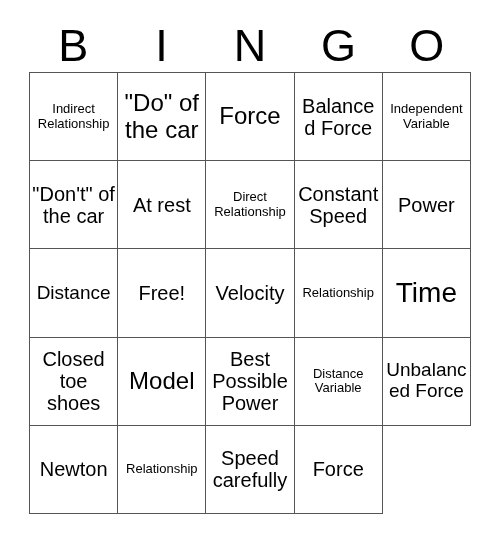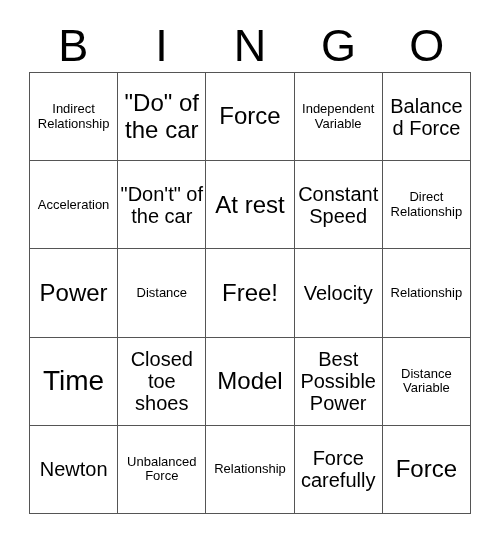--- a/index.html
+++ b/index.html
@@ -72,24 +72,24 @@
     text-align: center;
     color: #000000;
     line-height: 1.1;
     word-wrap: break-word;
     overflow-wrap: break-word;
     hyphens: none;
   }
 
   
   .sz-xxl .cell-text { font-size: 28px; }
-  .sz-xl  .cell-text { font-size: 24px; }
+  .sz-xl  .cell-text { font-size: 20px; }
   .sz-l   .cell-text { font-size: 24px; }
   .sz-m   .cell-text { font-size: 20px; }
-  .sz-s   .cell-text { font-size: 13px; }
+  .sz-s   .cell-text { font-size: 19px; }
   .sz-xs  .cell-text { font-size: 13px; }
 </style>
 </head>
 <body>
 
 <div id="card">
 
   <div class="header-row" id="header-row">
       <div class="header-cell">B</div>
       <div class="header-cell">I</div>
@@ -101,40 +101,37 @@
   <div class="grid" id="bingo-grid">
       <div class="cell sz-xs">
         <span class="cell-text">Indirect Relationship</span>
       </div>
       <div class="cell sz-l">
         <span class="cell-text">"Do" of the car</span>
       </div>
       <div class="cell sz-l">
         <span class="cell-text">Force</span>
       </div>
-      <div class="cell sz-xs">
-        <span class="cell-text">Independent Variable</span>
-      </div>
       <div class="cell sz-m">
         <span class="cell-text">Balanced Force</span>
       </div>
       <div class="cell sz-xs">
-        <span class="cell-text">Acceleration</span>
+        <span class="cell-text">Independent Variable</span>
       </div>
       <div class="cell sz-m">
         <span class="cell-text">"Don't" of the car</span>
       </div>
       <div class="cell sz-xl">
         <span class="cell-text">At rest</span>
       </div>
+      <div class="cell sz-xs">
+        <span class="cell-text">Direct Relationship</span>
+      </div>
       <div class="cell sz-m">
         <span class="cell-text">Constant Speed</span>
-      </div>
-      <div class="cell sz-xs">
-        <span class="cell-text">Direct Relationship</span>
       </div>
       <div class="cell sz-xl">
         <span class="cell-text">Power</span>
       </div>
       <div class="cell sz-s">
         <span class="cell-text">Distance</span>
       </div>
       <div class="cell sz-xl">
         <span class="cell-text">Free!</span>
       </div>
@@ -152,30 +149,30 @@
       </div>
       <div class="cell sz-l">
         <span class="cell-text">Model</span>
       </div>
       <div class="cell sz-m">
         <span class="cell-text">Best Possible Power</span>
       </div>
       <div class="cell sz-xs">
         <span class="cell-text">Distance Variable</span>
       </div>
+      <div class="cell sz-s">
+        <span class="cell-text">Unbalanced Force</span>
+      </div>
       <div class="cell sz-m">
         <span class="cell-text">Newton</span>
-      </div>
-      <div class="cell sz-s">
-        <span class="cell-text">Unbalanced Force</span>
       </div>
       <div class="cell sz-xs">
         <span class="cell-text">Relationship</span>
       </div>
       <div class="cell sz-m">
-        <span class="cell-text">Force carefully</span>
+        <span class="cell-text">Speed carefully</span>
       </div>
       <div class="cell sz-xl">
         <span class="cell-text">Force</span>
       </div>
     </div>
 
 </div>
 
 </body></html>

